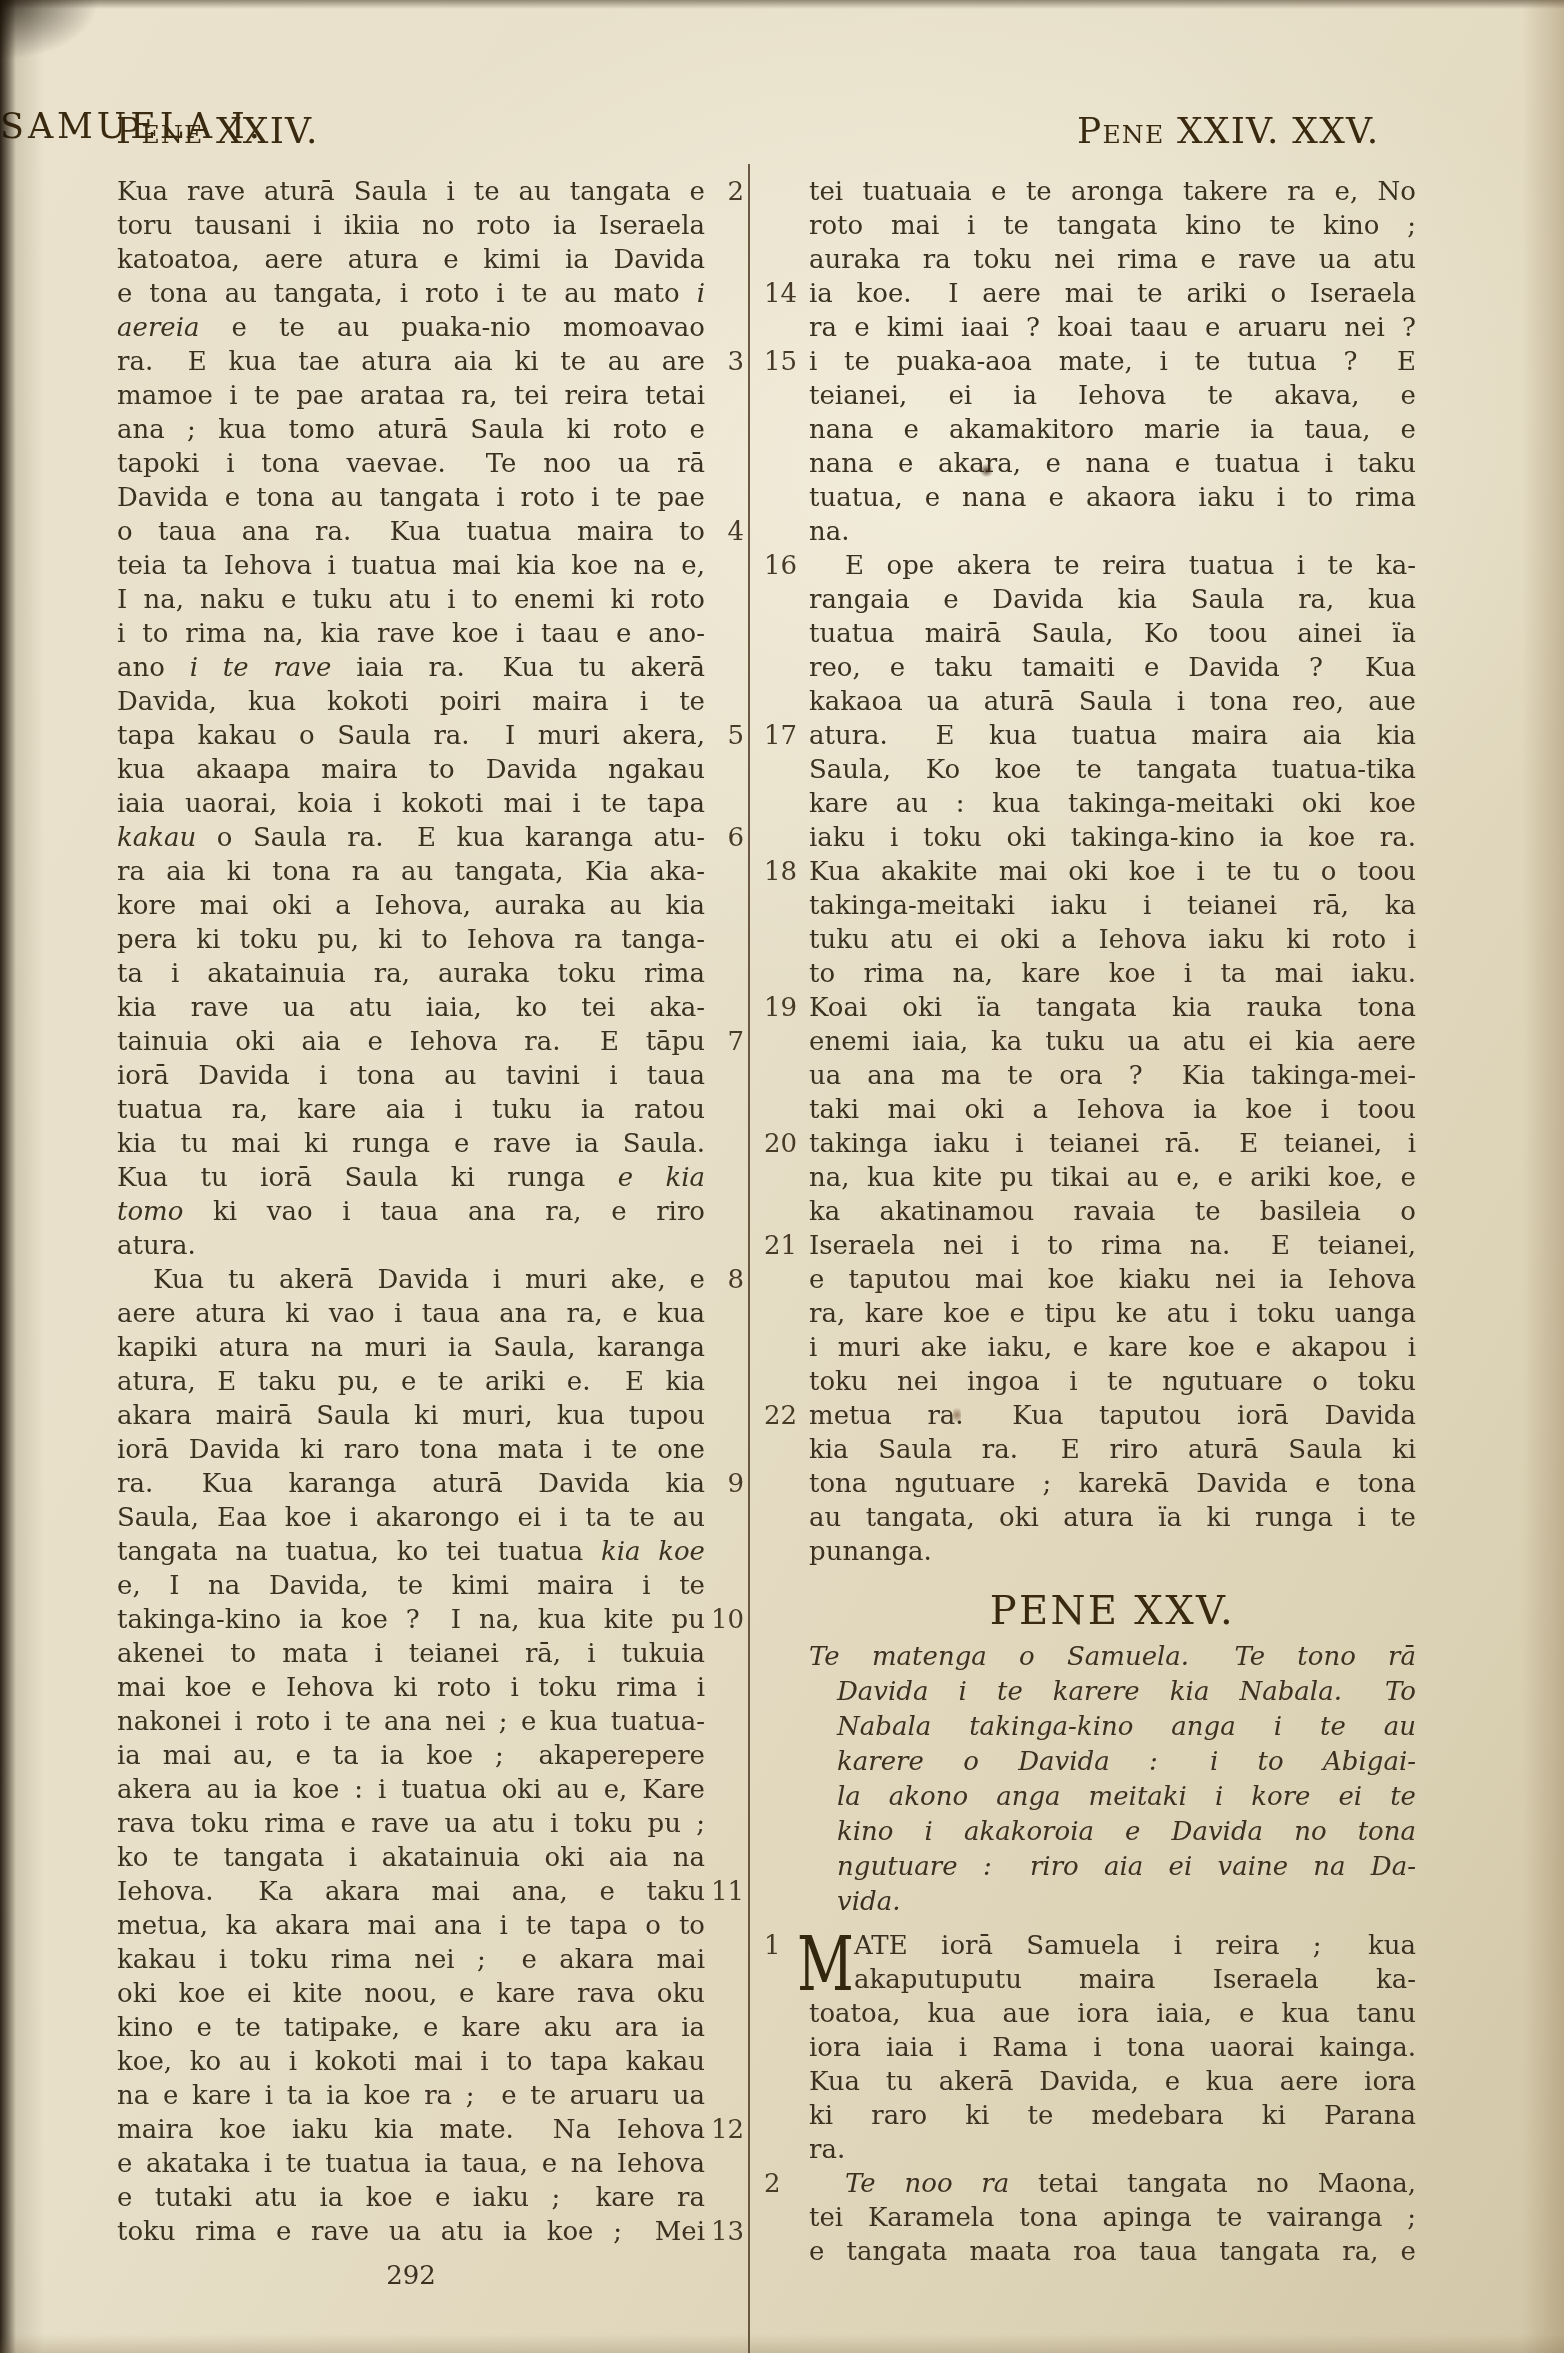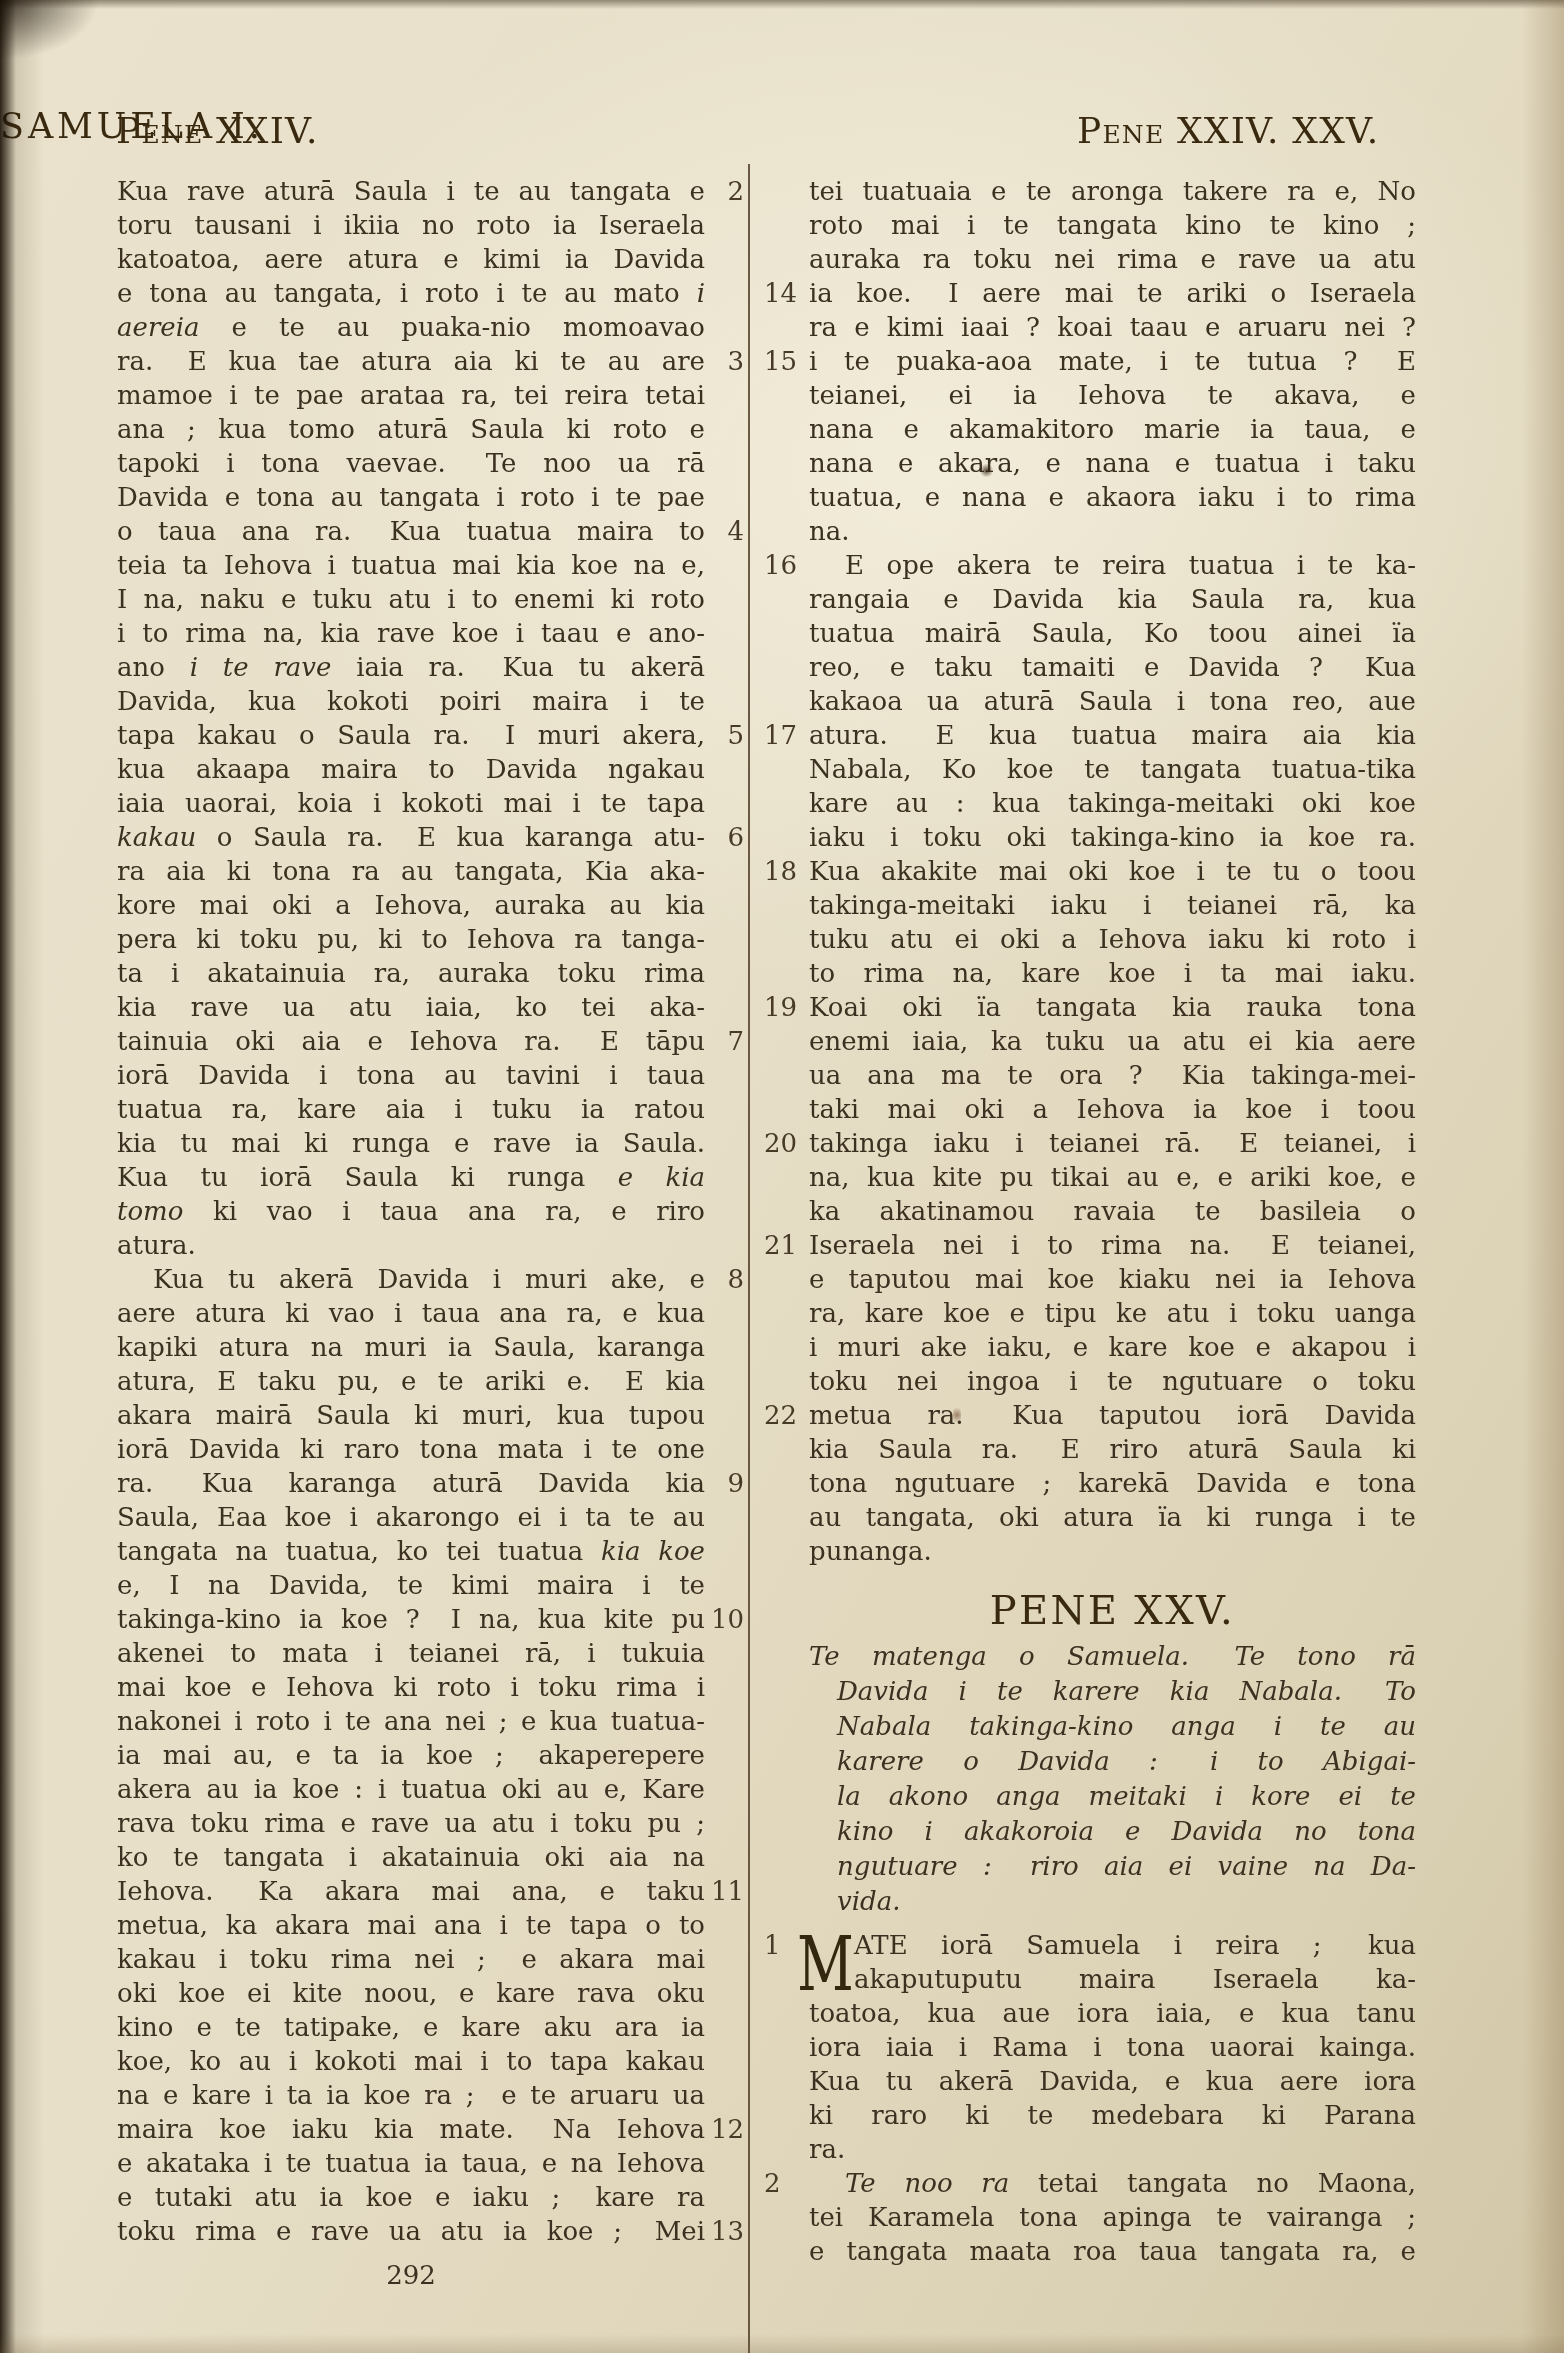--- a/index.html
+++ b/index.html
@@ -152,21 +152,21 @@
         <div class="line"><span>nana e akamakitoro marie ia taua, e</span></div>
         <div class="line"><span>nana e akara, e nana e tuatua i taku</span></div>
         <div class="line"><span>tuatua, e nana e akaora iaku i to rima</span></div>
         <div class="line end"><span>na.</span></div>
         <div class="line ind"><span class="vnum">16</span><span>E ope akera te reira tuatua i te ka-</span></div>
         <div class="line"><span>rangaia e Davida kia Saula ra, kua</span></div>
         <div class="line"><span>tuatua mairā Saula, Ko toou ainei ïa</span></div>
         <div class="line"><span>reo, e taku tamaiti e Davida ?  Kua</span></div>
         <div class="line"><span>kakaoa ua aturā Saula i tona reo, aue</span></div>
         <div class="line"><span class="vnum">17</span><span>atura.  E kua tuatua maira aia kia</span></div>
-        <div class="line"><span>Nabala, Ko koe te tangata tuatua-tika</span></div>
+        <div class="line"><span>Saula, Ko koe te tangata tuatua-tika</span></div>
         <div class="line"><span>kare au : kua takinga-meitaki oki koe</span></div>
         <div class="line"><span>iaku i toku oki takinga-kino ia koe ra.</span></div>
         <div class="line"><span class="vnum">18</span><span>Kua akakite mai oki koe i te tu o toou</span></div>
         <div class="line"><span>takinga-meitaki iaku i teianei rā, ka</span></div>
         <div class="line"><span>tuku atu ei oki a Iehova iaku ki roto i</span></div>
         <div class="line"><span>to rima na, kare koe i ta mai iaku.</span></div>
         <div class="line"><span class="vnum">19</span><span>Koai oki ïa tangata kia rauka tona</span></div>
         <div class="line"><span>enemi iaia, ka tuku ua atu ei kia aere</span></div>
         <div class="line"><span>ua ana ma te ora ?  Kia takinga-mei-</span></div>
         <div class="line"><span>taki mai oki a Iehova ia koe i toou</span></div>

